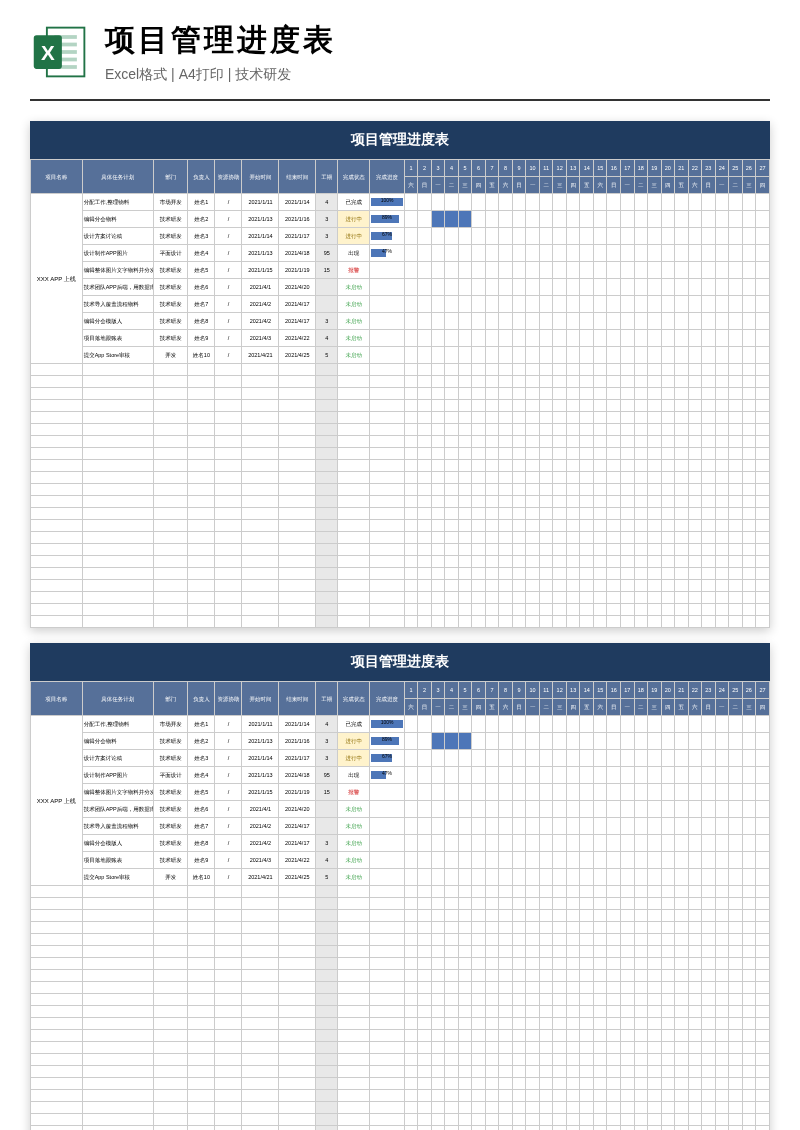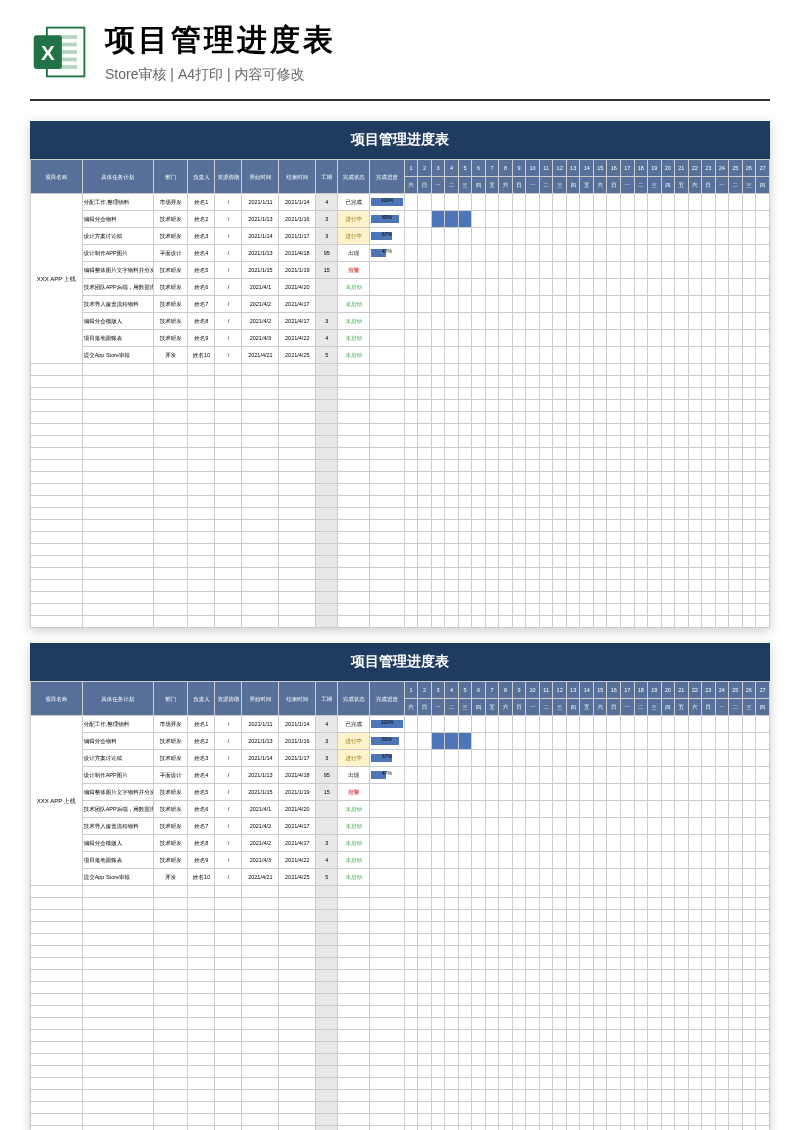--- a/index.html
+++ b/index.html
@@ -51,21 +51,21 @@
         <rect x="26" y="22" width="24" height="4" fill="#b3d4c3"></rect>
         <rect x="26" y="30" width="24" height="4" fill="#b3d4c3"></rect>
         <rect x="26" y="38" width="24" height="4" fill="#b3d4c3"></rect>
         <rect x="26" y="46" width="24" height="4" fill="#b3d4c3"></rect>
         <rect x="4" y="14" width="30" height="36" rx="3" fill="#217346"></rect>
         <text x="19" y="40" font-size="22" font-weight="bold" fill="#fff" text-anchor="middle" font-family="Arial">X</text>
       </svg>
   </div>
   <div class="header-text">
     <div class="main-title">项目管理进度表</div>
-    <div class="subtitle">Store审核 | A4打印 | 内容可修改</div>
+    <div class="subtitle">Excel格式 | A4打印 | 技术研发</div>
   </div>
 </div>
 <hr class="divider">
 
 <div id="sheet-area">
     <div class="sheet-container">
       <div class="sheet">
         <div class="sheet-title-bar">项目管理进度表</div>
         <table>
           <colgroup>

